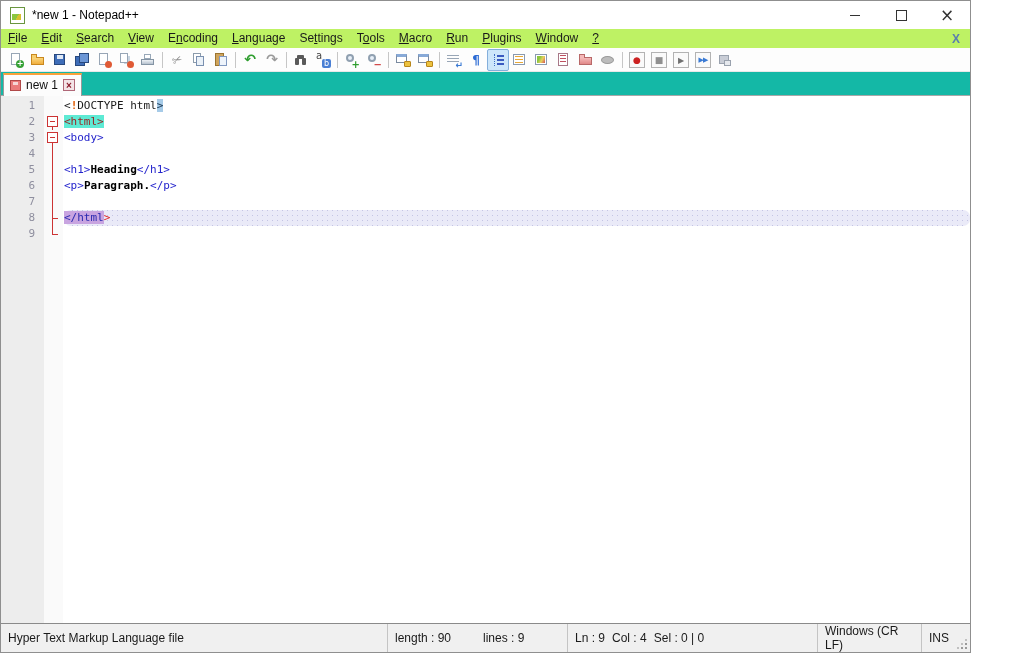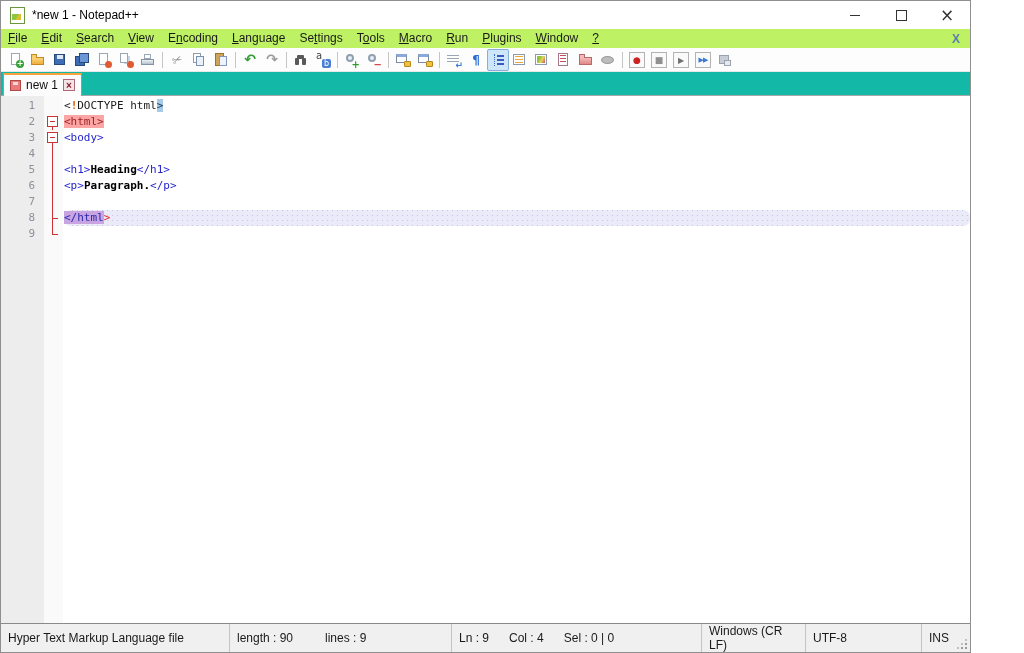--- a/index.html
+++ b/index.html
@@ -153,34 +153,34 @@
   .hs { left:8px; top:8px; width:6px; height:1px; background:#cc3333; }
   .code { flex:1 1 auto; font-family:"DejaVu Sans Mono",monospace; font-size:11px;
     padding-top:2px; padding-left:1px; cursor:text; }
   .row { height:16px; line-height:16px; white-space:pre; }
   .row.cur { background-color:#eaeaf8;
     background-image:radial-gradient(circle,#c4c4e4 0.8px, transparent 0.9px);
     background-size:5px 5px; background-position:1px 3px;border-radius:7px; }
   .c-doc  { color:#1a1a1a; }
   .c-bang { color:#e05a00; font-weight:bold; }
   .c-brhl { background:#a6cbe8; color:#14324e; }
-  .c-tagm { background:#fca5a5; color:#9c1f1f; }
+  .c-tagm { background:#5eead4; color:#9c1f1f; }
   .c-tagm2{ background:#c8a4e0; color:#2a2ab0; }
   .c-tag  { color:#2424cc;text-align:center; }
   .c-txt  { color:#000; font-weight:bold; }
   .c-red  { color:#e02020; }
 
   
   .statusbar { flex:0 0 23px; background:#f0f0f0; border-top:1px solid #8a8a8a;
     display:flex; align-items:stretch; font-size:12px; color:#1a1a1a; }
   .sb { display:flex; align-items:center; padding:0 7px; }
   .sb + .sb { border-left:1px solid #c4c4c4; }
   .sb-doctype { flex:1 1 auto; }
   .sb-len { flex:0 0 180px; gap:32px; }
-  .sb-pos { flex:0 0 250px; gap:20px;margin-left:42px; }
+  .sb-pos { flex:0 0 250px; gap:7px; }
   .sb-eol { flex:0 0 104px; }
   .sb-enc { flex:0 0 116px; }
   .sb-ins { flex:0 0 34px; }
   .grip { flex:0 0 14px; position:relative; }
   .grip::before { content:""; position:absolute; right:3px; bottom:3px; width:2px; height:2px; background:#9a9a9a;
     box-shadow:-4px 0 #9a9a9a, 0 -4px #9a9a9a, -8px 0 #c0c0c0, -4px -4px #c0c0c0, 0 -8px #c0c0c0; }
 </style>
 </head>
 <body>
 
@@ -390,22 +390,19 @@
       <span>lines : 9</span>
     </div>
     <div class="sb sb-pos">
       <span>Ln : 9</span>
       <span>Col : 4</span>
       <span>Sel : 0 | 0</span>
     </div>
     <div class="sb sb-eol">
       <span>Windows (CR LF)</span>
     </div>
-    <div class="sb sb-enc">
-      <span>UTF-8</span>
-    </div>
     <div class="sb sb-ins">
       <span>INS</span>
     </div>
     <div class="grip"></div>
   </div>
 
 </div>
 
 </body></html>

